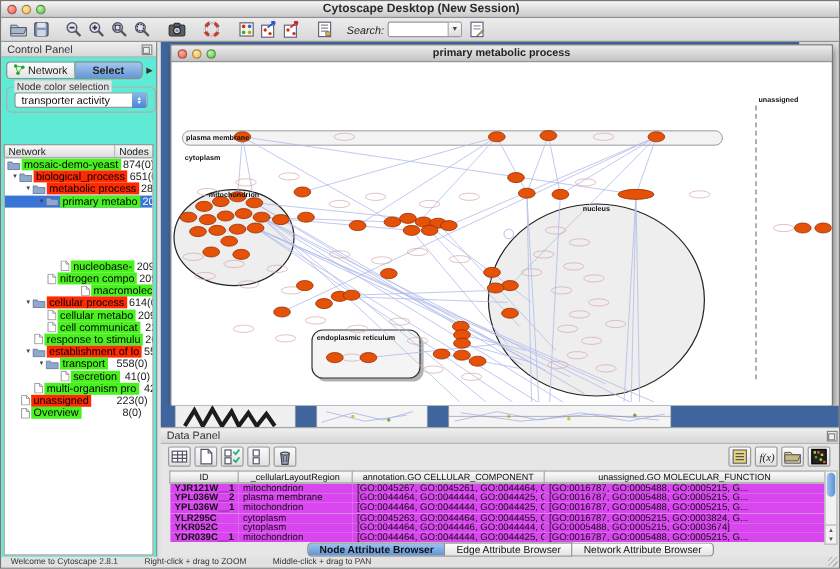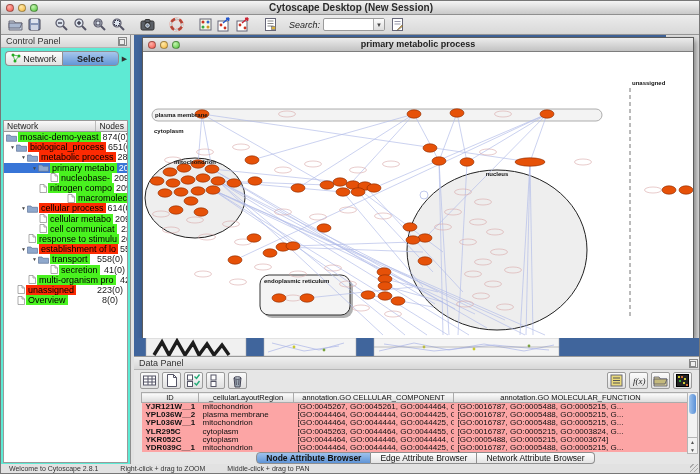--- a/index.html
+++ b/index.html
@@ -86,21 +86,21 @@
   .dp-toolbar{position:absolute;top:14px;left:6px;right:6px;height:19px;display:flex;align-items:center;justify-content:center;}
   .dbtn{width:19px;height:17px;margin-right:3px;border:1px solid #9b9b9b;border-radius:2px;
     background:linear-gradient(#fbfbfb,#e0e0e0);display:flex;align-items:center;justify-content:center;}
   .dp-spacer{flex:1;}
   .attr-table{position:absolute;top:35px;left:7px;width:546px;font-size:8px;color:#111;
     border-collapse:collapse;table-layout:fixed;}
   .attr-table th{height:9px;font-weight:normal;font-size:7.5px;
     background:linear-gradient(#fcfcfc,#dadada);border:1px solid #ababab;overflow:hidden;
     white-space:nowrap;padding:0 2px;}
   .attr-table td{height:8.3px;line-height:8px;white-space:nowrap;overflow:hidden;
-    padding:0 0 0 4px;background:#fca5a5;}
+    padding:0 0 0 4px;background:#d946ef;}
   .attr-table td.idc{font-weight:bold;}
   .vscroll{position:absolute;top:35px;right:3px;width:11px;height:62px;background:#f2f2f2;
     border:1px solid #b5b5b5;}
   .vthumb{position:absolute;top:1px;left:1px;width:7px;height:20px;border-radius:4px;
     background:linear-gradient(90deg,#9ec3ee,#5a90d6);}
   .varrows{position:absolute;bottom:0;left:0;right:0;height:16px;border-top:1px solid #b5b5b5;
     font-size:5px;color:#555;text-align:center;line-height:8px;}
   .browser-tabs{position:absolute;bottom:2px;left:16px;right:0;display:flex;justify-content:center;}
   .btab{font-size:8.5px;color:#111;padding:1px 9px;border:1px solid #8f8f8f;border-left:none;
     background:linear-gradient(#fdfdfd,#e4e4e4);height:12px;display:flex;align-items:center;}
@@ -249,20 +249,30 @@
               <circle cx="4" cy="8" r="1.5" fill="#2a2"></circle>
               <path d="M2 2 L8 3 L4 8 Z" fill="none" stroke="#2a2" stroke-width="0.7"></path>
             </svg></span>
           <span>Network</span>
         </div>
         <div class="seg sel">
           <span>Select</span>
         </div>
         <div class="tab-arrow">▶</div>
       </div>
+    <div class="groupbox">
+      <span class="legend">Node color selection</span>
+      <div class="combo">
+        <span>transporter activity</span>
+        <span class="stepper">
+            <span>▲</span>
+            <span>▼</span>
+          </span>
+      </div>
+    </div>
     <div class="checkrow">
       <span class="checkbox">✓</span>
       <span class="checklabel">Select nodes</span>
     </div>
     <div class="tree-head">
       <span class="th-net">Network</span>
       <span>Nodes</span>
     </div>
     <div class="tree" id="net-tree">
         <div class="trow" style="padding-left: 2px;">
@@ -297,21 +307,21 @@
         <div class="trow sel" style="padding-left: 27px;">
           <span class="texp">▼</span>
           <span style="flex: 0 0 auto; display: flex; margin-right: 1px;">
             <svg width="11" height="9" viewBox="0 0 11 9">
               <path d="M0.5 2 h3.5 l1 1.3 h5.5 v5 h-10z" fill="#8fa8cc" stroke="#5f7499" stroke-width="0.7"></path>
             </svg>
           </span>
           <span class="tlabel bg-green">primary metabo</span>
           <span class="tcount">209(...</span>
         </div>
-        <div class="trow" style="padding-left: 46px;">
+        <div class="trow" style="padding-left: 46px; margin-top: 44px;">
           <span style="flex: 0 0 auto; display: flex; margin-right: 1px;">
             <svg width="8" height="9" viewBox="0 0 8 9">
               <path d="M1 0.5 h4 l2.5 2.5 v5.5 h-6.5z" fill="#fff" stroke="#888" stroke-width="0.7"></path>
               <path d="M5 0.5 v2.5 h2.5" fill="none" stroke="#888" stroke-width="0.7"></path>
             </svg>
           </span>
           <span class="tlabel bg-green">nucleobase-</span>
           <span class="tcount">209(0)</span>
         </div>
         <div class="trow" style="padding-left: 35px;">
@@ -710,21 +720,21 @@
           <col style="width:57px">
           <col style="width:95px">
           <col style="width:160px">
           <col style="width:234px">
         </colgroup>
       <thead>
           <tr>
             <th>ID</th>
             <th>_cellularLayoutRegion</th>
             <th>annotation.GO CELLULAR_COMPONENT</th>
-            <th>annotation.GO MOLECULAR_FUNCTION</th>
+            <th>unassigned.GO MOLECULAR_FUNCTION</th>
           </tr>
         </thead>
         <tbody>
           <tr>
             <td class="idc">YJR121W__1</td>
             <td>mitochondrion</td>
             <td>[GO:0045267, GO:0045261, GO:0044464, G...</td>
             <td>[GO:0016787, GO:0005488, GO:0005215, G...</td>
           </tr>
           <tr>

